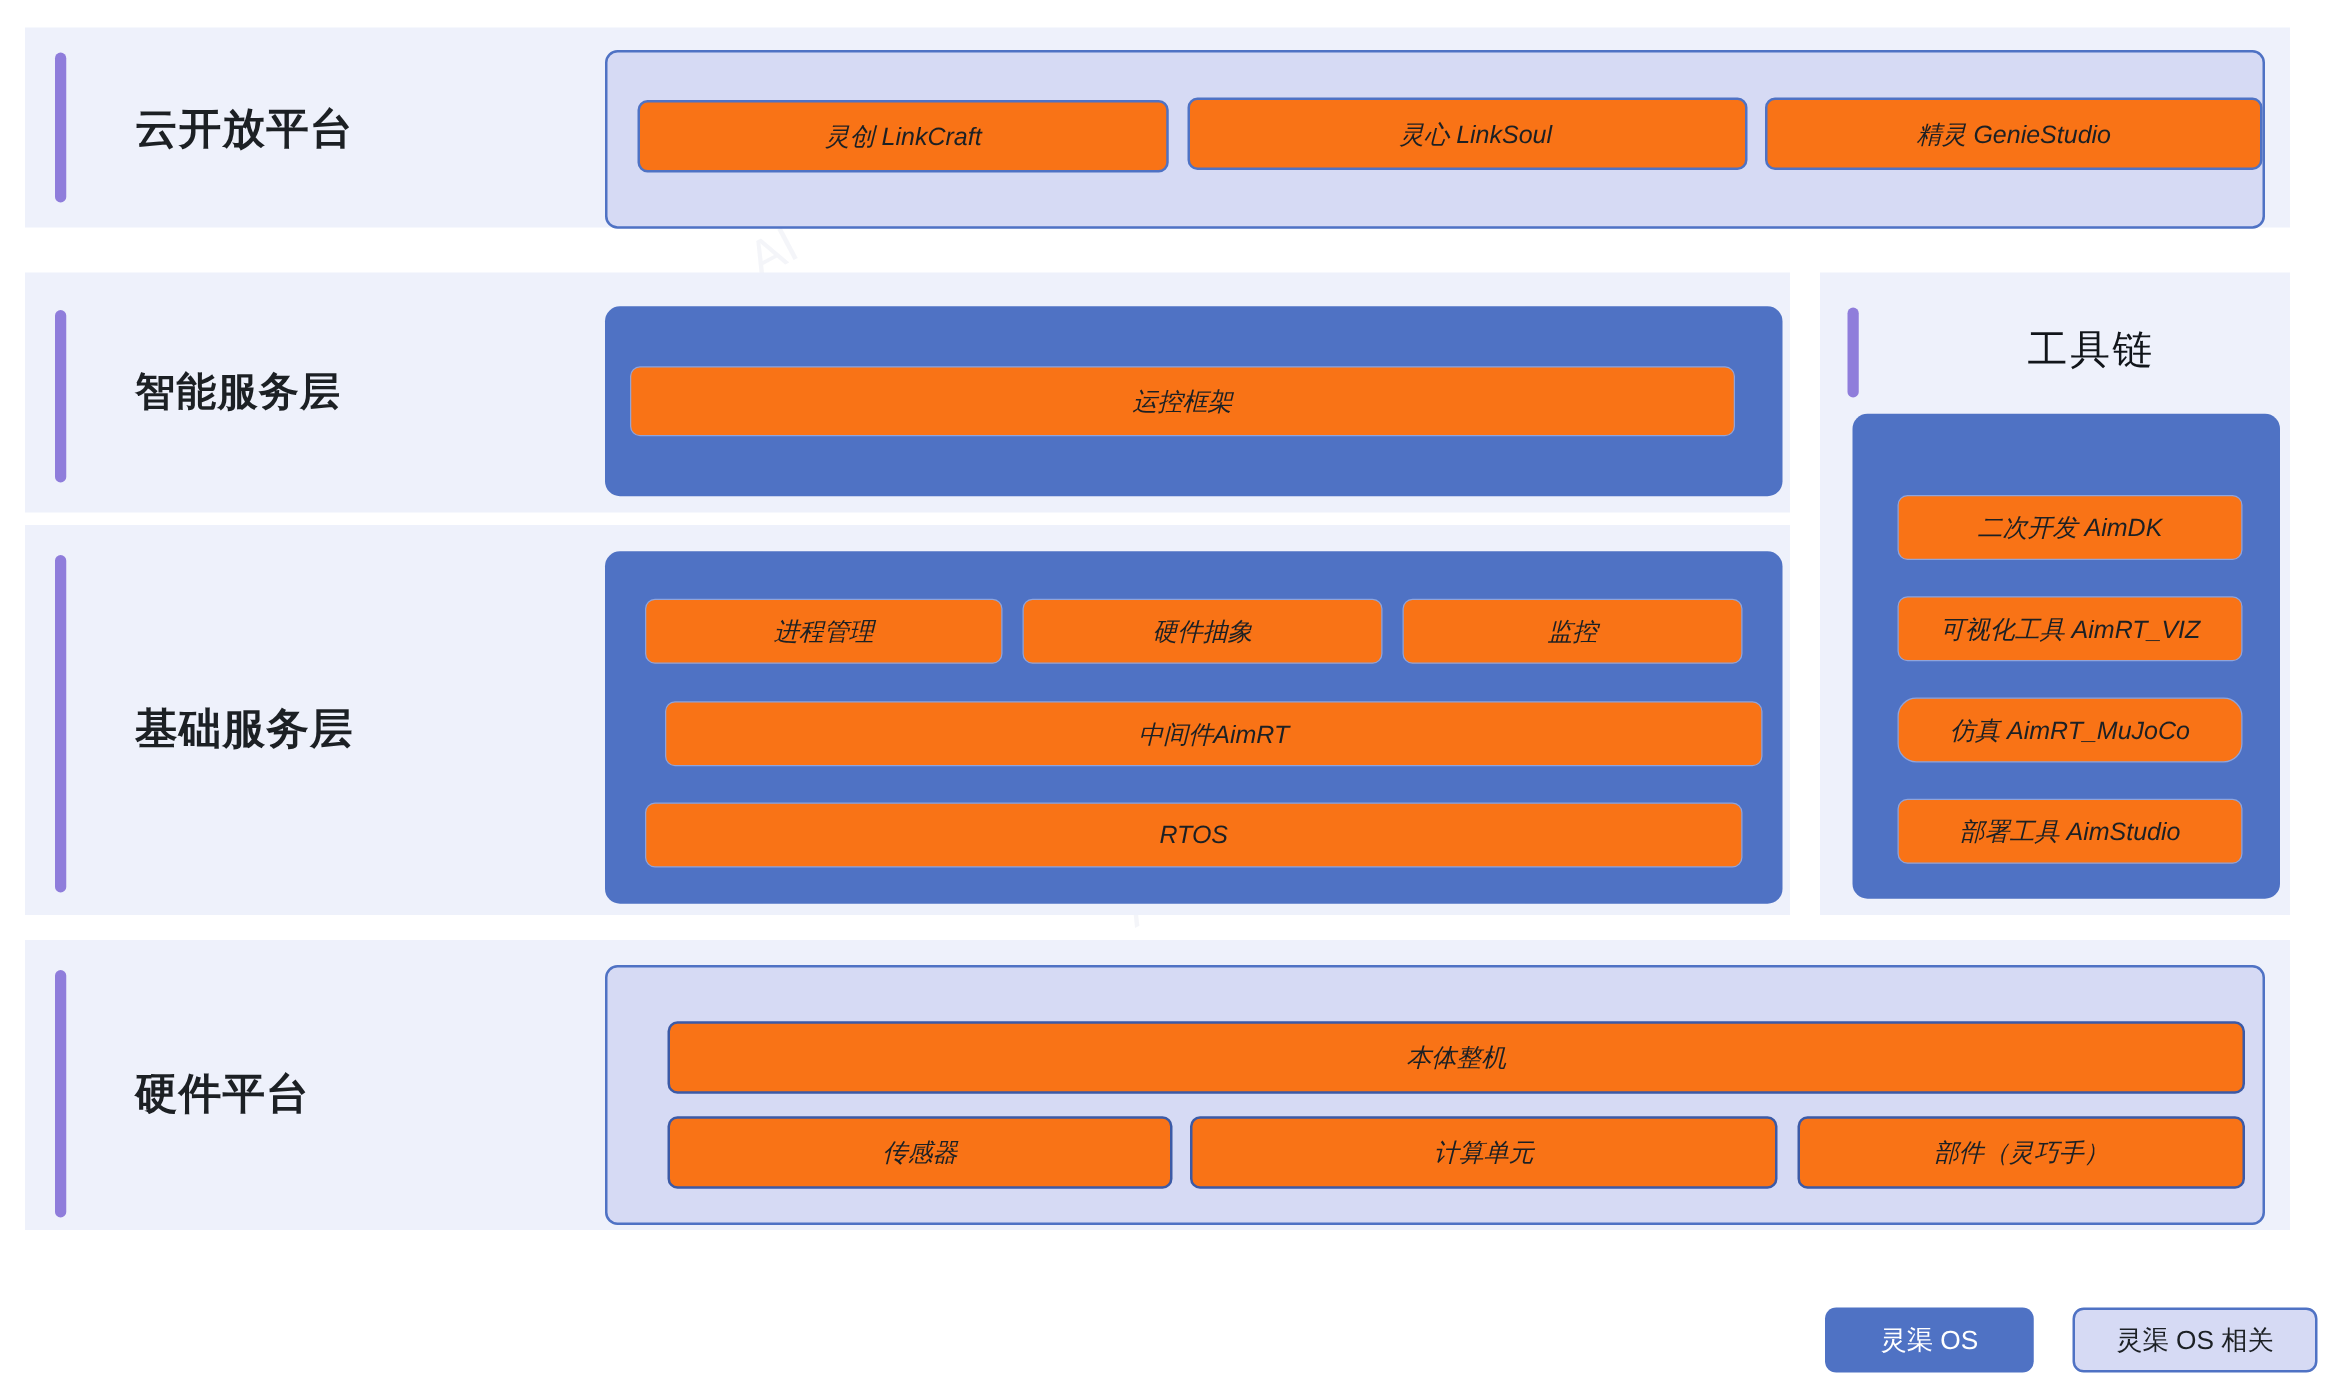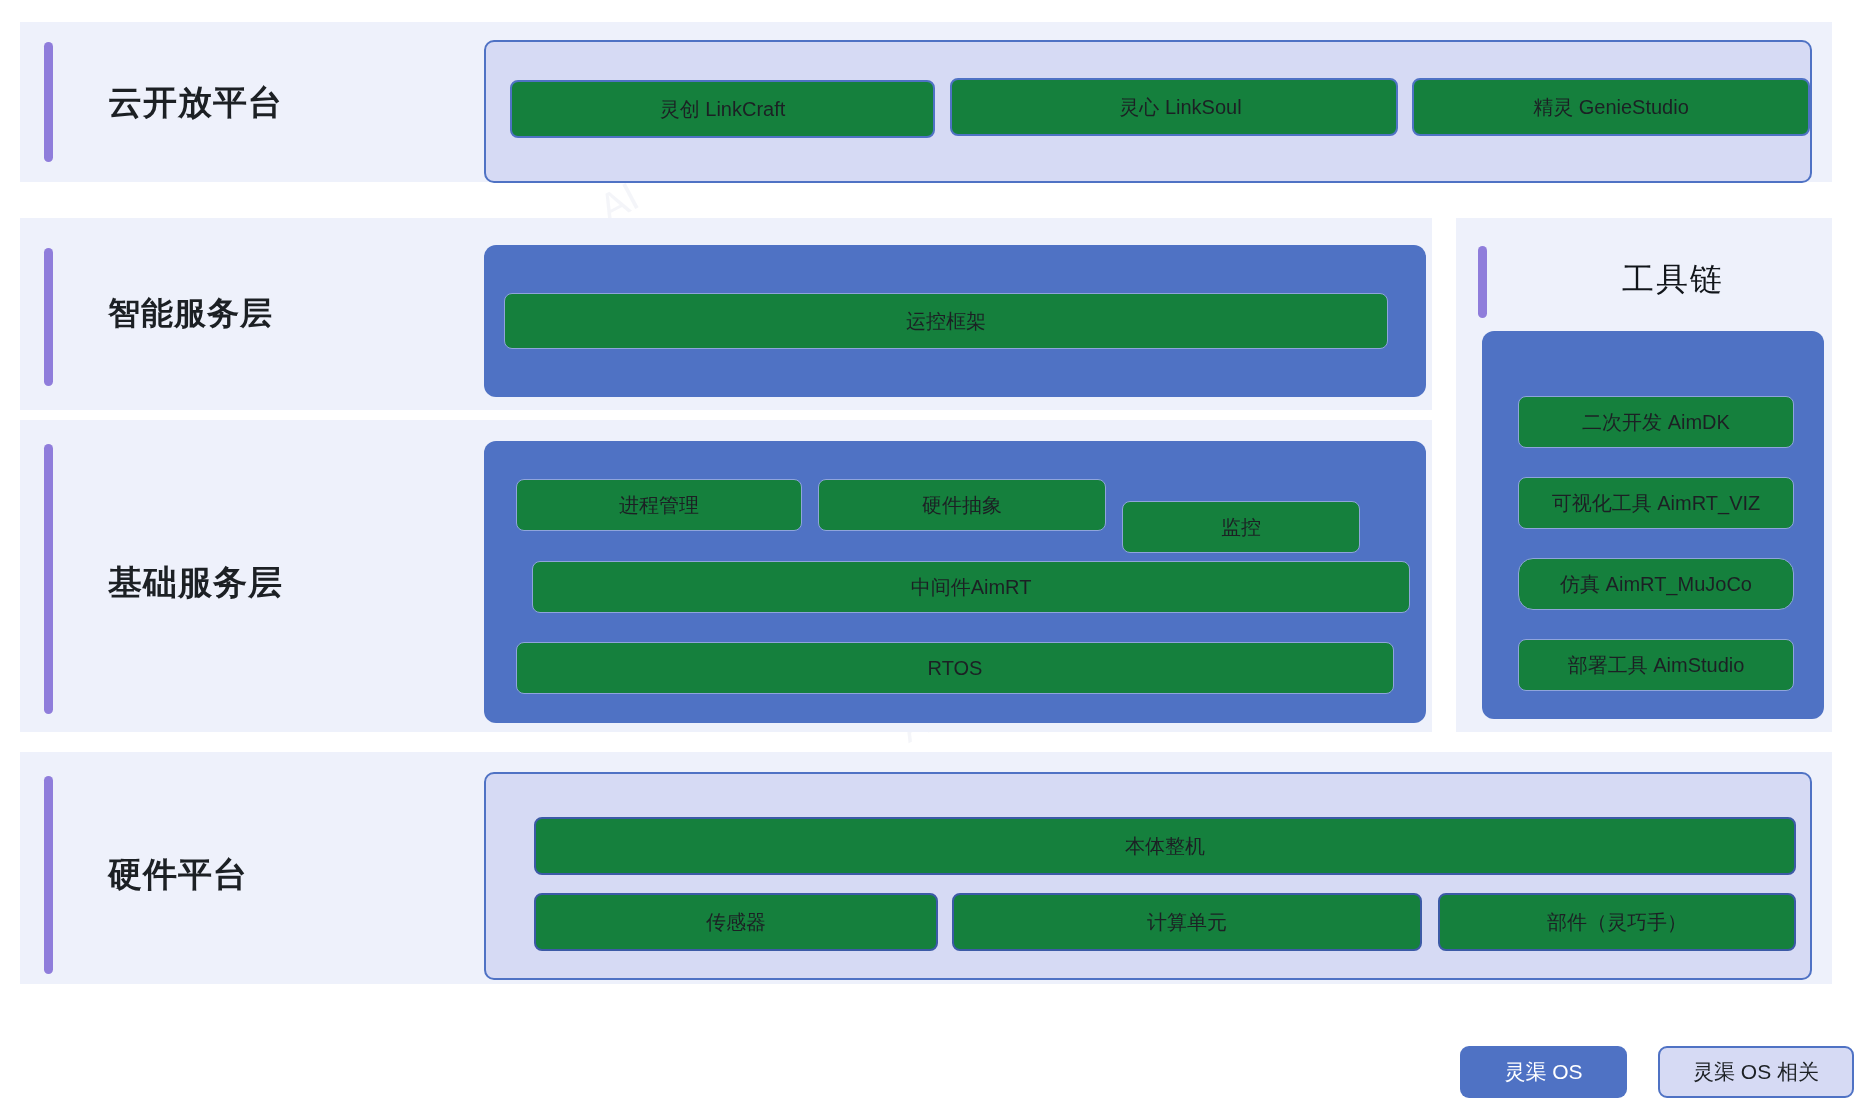--- a/index.html
+++ b/index.html
@@ -55,30 +55,31 @@
   .box-blue {
     position: absolute;
     background: #4f72c4;
     border-radius: 12px;
     box-sizing: border-box;
   }
 
   
   .cell {
     position: absolute;
-    background: #15803d;
+    background: #f97316;
     border: 2px solid #4f72c4;
     border-radius: 8px;
     box-sizing: border-box;
     display: flex;
     align-items: center;
     justify-content: center;
     color: #1c2024;
     font-size: 20px;
     white-space: nowrap;
+    font-style: italic;
   }
   .cell.thin {
     border: 1.5px solid #8fa4dc;
   }
   .cell.dark-outline {
     border: 2px solid #3c5aa6;
   }
 
   
   .tool-title {
@@ -159,21 +160,21 @@
   <div class="band" style="left:20px; top:420px; width:1412px; height:312px;"></div>
 
   <div class="accent-bar" style="left:44px; top:444px; height:270px;"></div>
 
   <div class="row-label" style="left:108px; top:560px; font-size:34px;">基础服务层</div>
 
   <div class="box-blue" style="left:484px; top:441px; width:942px; height:282px;"></div>
 
   <div class="cell thin" style="left:516px; top:479px; width:286px; height:52px;">进程管理</div>
   <div class="cell thin" style="left:818px; top:479px; width:288px; height:52px;">硬件抽象</div>
-  <div class="cell thin" style="left:1122px; top:501px; width:238px; height:52px;">监控</div>
+  <div class="cell thin" style="left:1122px; top:479px; width:272px; height:52px;">监控</div>
 
   <div class="cell thin" style="left:532px; top:561px; width:878px; height:52px;">中间件AimRT</div>
 
   <div class="cell thin" style="left:516px; top:642px; width:878px; height:52px;">RTOS</div>
 
   <div class="band" style="left:1456px; top:218px; width:376px; height:514px;"></div>
 
   <div class="accent-bar" style="left:1478px; top:246px; height:72px;"></div>
 
   <div class="tool-title" style="left:1622px; top:258px;">工具链</div>

